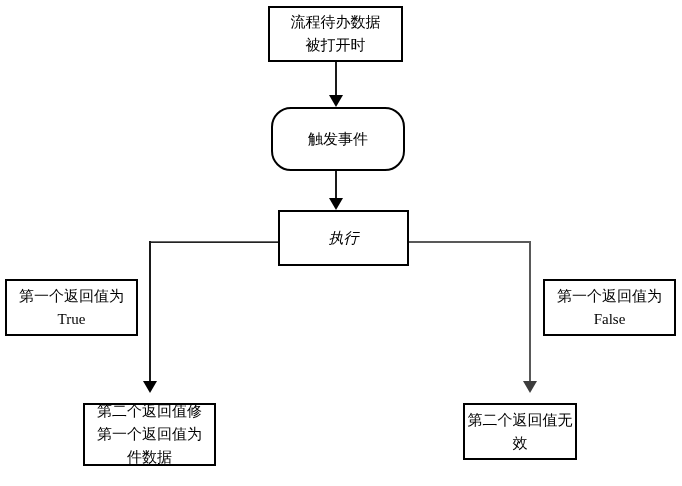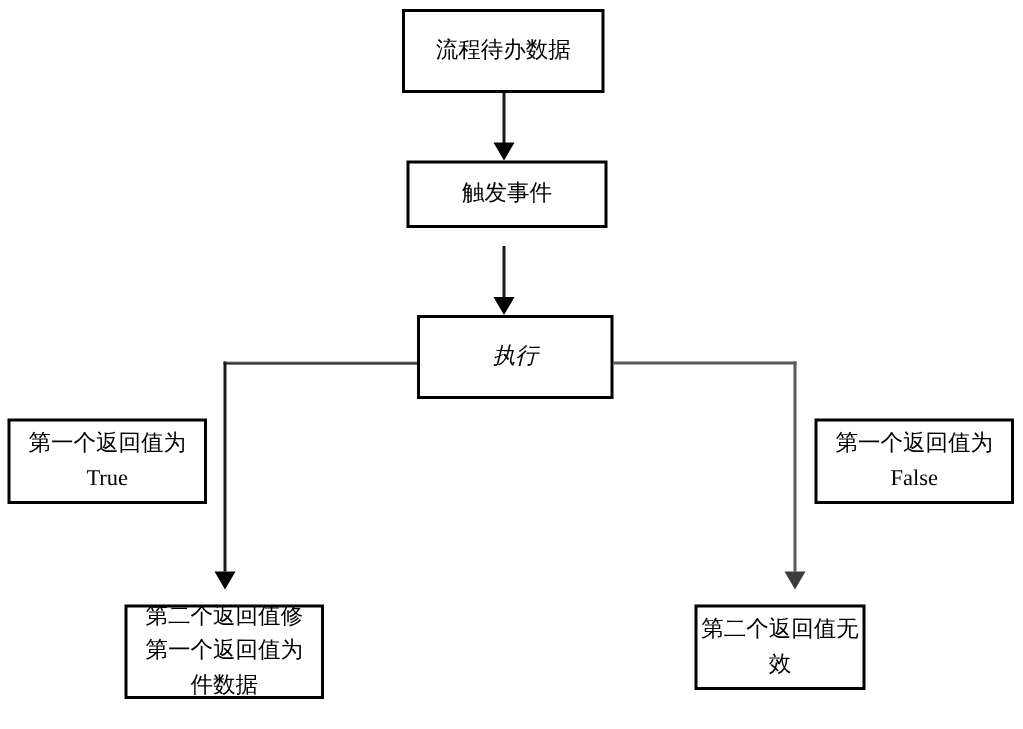--- a/index.html
+++ b/index.html
@@ -26,21 +26,21 @@
     justify-content: center;
     align-items: center;
     text-align: center;
     font-size: 15px;
     line-height: 23px;
   }
   .node span { display: block; white-space: nowrap; }
 
   
   #node-start        { left: 268px; top: 6px;   width: 135px; height: 56px; }
-  #node-trigger      { left: 271px; top: 107px; width: 134px; height: 45px; }
+  #node-trigger      { left: 271px; top: 107px; width: 134px; height: 64px; border-radius: 20px; }
   #node-execute      { left: 278px; top: 210px; width: 131px; height: 56px; font-style: italic; }
   #node-cond-true    { left: 5px;   top: 279px; width: 133px; height: 57px; }
   #node-cond-false   { left: 543px; top: 279px; width: 133px; height: 57px; }
   #node-result-true  { left: 83px;  top: 403px; width: 133px; height: 63px; }
   #node-result-false { left: 463px; top: 403px; width: 114px; height: 57px; }
 
   
   .line {
     position: absolute;
     background: #1a1a1a;
@@ -83,20 +83,21 @@
   <div class="line" id="line-left-h"></div>
   <div class="line" id="line-left-v"></div>
   <div class="arrowhead" id="head-left"></div>
 
   <div class="line gray" id="line-right-h"></div>
   <div class="line gray" id="line-right-v"></div>
   <div class="arrowhead gray" id="head-right"></div>
 
   <div class="node" id="node-start">
     <span>流程待办数据</span>
+    <span>被打开时</span>
   </div>
 
   <div class="node" id="node-trigger">
     <span>触发事件</span>
   </div>
 
   <div class="node" id="node-execute">
     <span>执行</span>
   </div>
 

